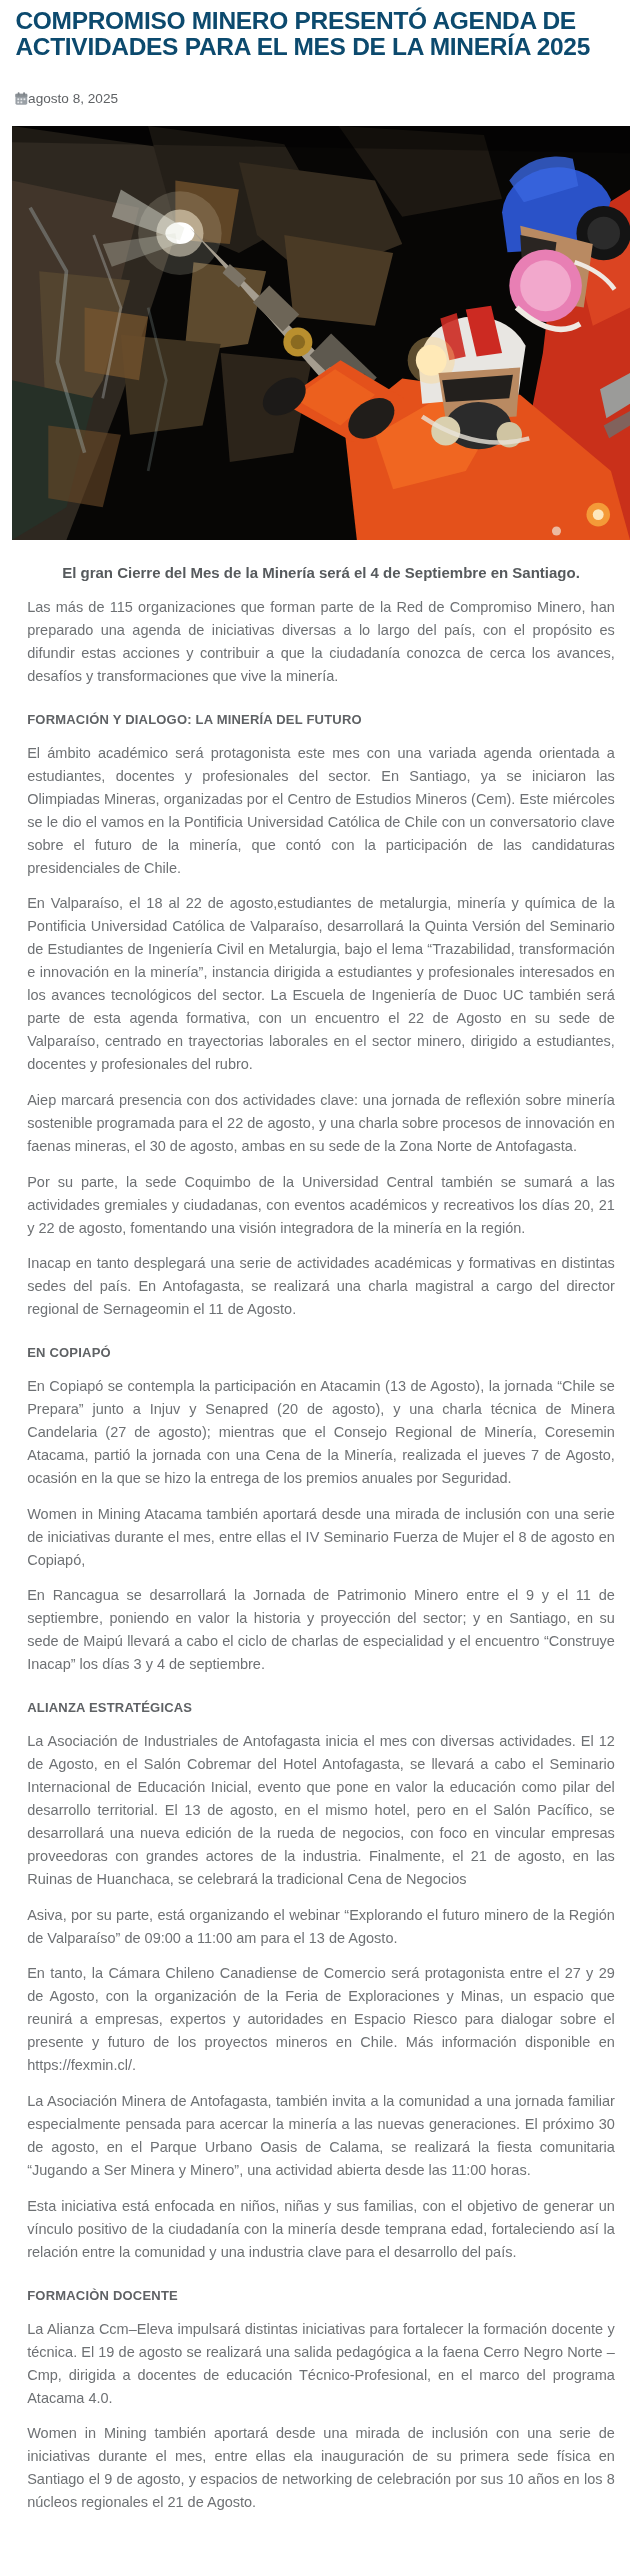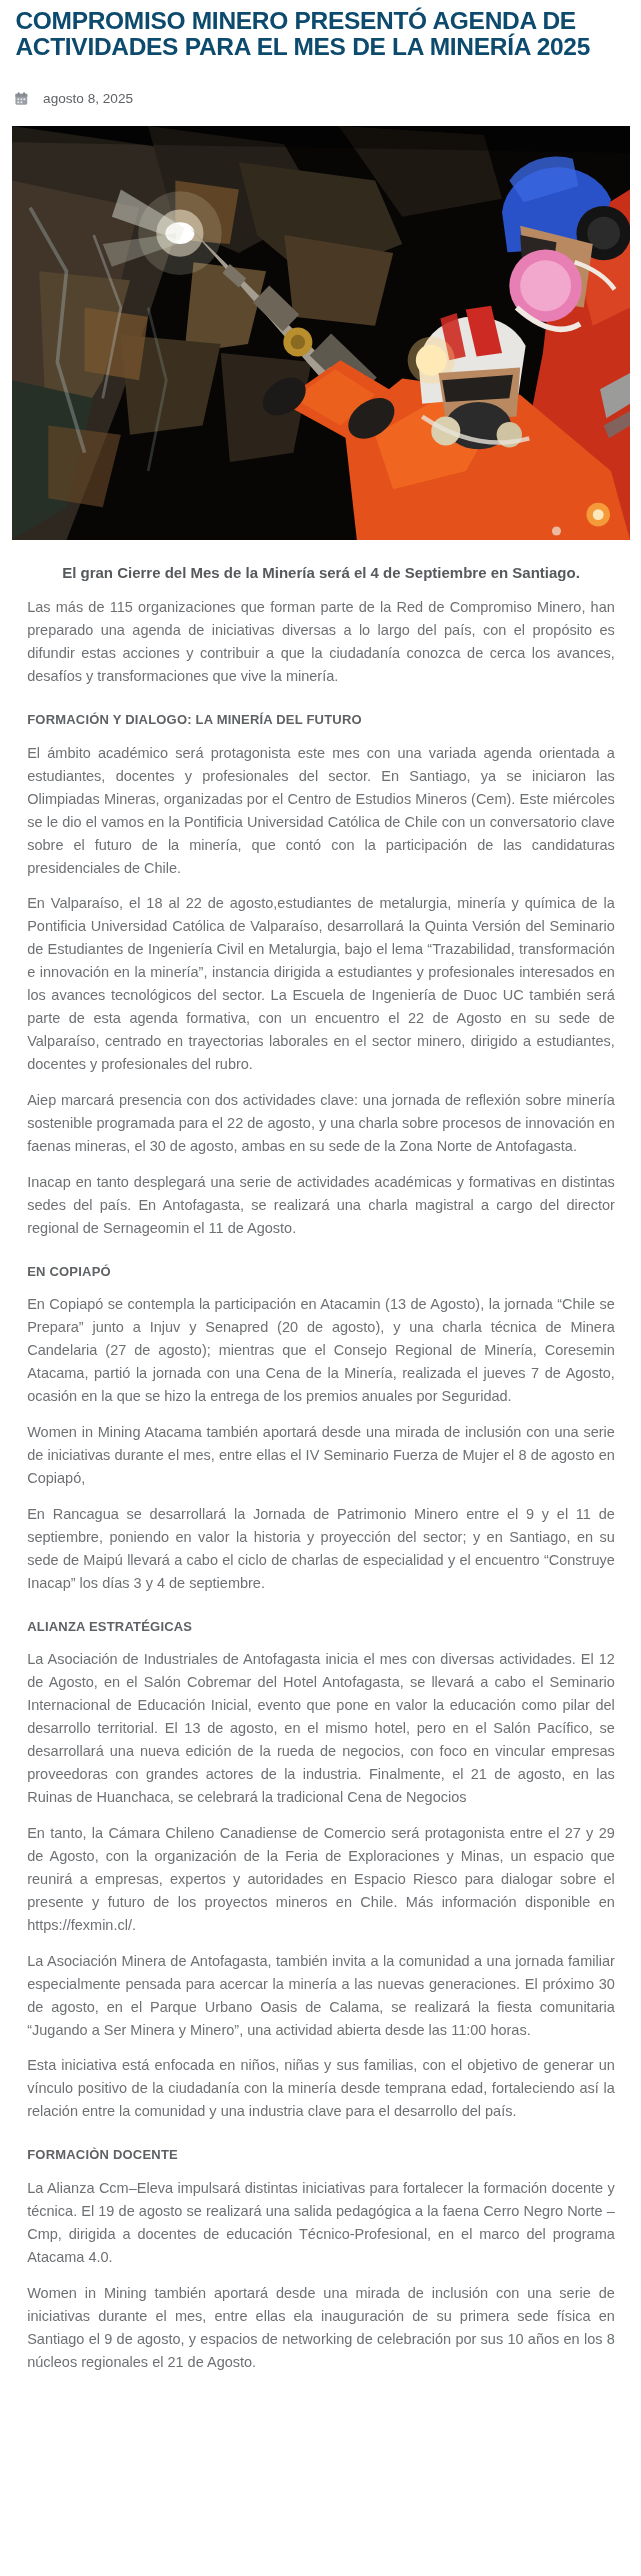--- a/index.html
+++ b/index.html
@@ -11,21 +11,21 @@
   .wrap{padding:0 11.8px;}
   h1.post-title{
     color:#0c4a6e;
     font-size:24.5px;
     line-height:26px;
     font-weight:700;
     letter-spacing:-0.3px;
     margin:8.2px 3.6px 0 3.6px;
   }
   .meta{
-    display:flex;align-items:center;gap:15px;
+    display:flex;align-items:center;gap:0;
     margin:31px 3.6px 0 3.6px;
     color:#5f6265;font-size:13.6px;
   }
   .cal-icon{display:inline-flex;}
   figure.hero{margin:20px 0 0 0;width:618px;height:414px;overflow:hidden;}
   figure.hero svg{display:block;}
   p.caption{
     font-weight:700;color:#565a5d;
     font-size:15px;line-height:20px;
     margin:23px 15.4px 0 15.4px;
@@ -159,27 +159,29 @@
   </figure>
 
   <p class="caption">El gran Cierre del Mes de la Minería será el 4 de Septiembre en Santiago.</p>
 
   <div class="blocks">
     <p>Las más de 115 organizaciones que forman parte de la Red de Compromiso Minero, han preparado una agenda de iniciativas diversas a lo largo del país, con el propósito es difundir estas acciones y contribuir a que la ciudadanía conozca de cerca los avances, desafíos y transformaciones que vive la minería.</p>
     <h3>FORMACIÓN Y DIALOGO: LA MINERÍA DEL FUTURO</h3>
     <p>El ámbito académico será protagonista este mes con una variada agenda orientada a estudiantes, docentes y profesionales del sector. En Santiago, ya se iniciaron las Olimpiadas Mineras, organizadas por el Centro de Estudios Mineros (Cem).  Este miércoles se le dio el vamos en la Pontificia Universidad Católica de Chile con un conversatorio clave sobre el futuro de la minería, que contó con la participación de las candidaturas presidenciales de Chile.</p>
     <p>En Valparaíso, el 18 al 22 de agosto,estudiantes de metalurgia, minería y química de la Pontificia Universidad Católica de Valparaíso, desarrollará la Quinta Versión del Seminario de Estudiantes de Ingeniería Civil en Metalurgia, bajo el lema “Trazabilidad, transformación e innovación en la minería”, instancia dirigida a estudiantes y profesionales interesados en los avances tecnológicos del sector. La Escuela de Ingeniería de Duoc UC también será parte de esta agenda formativa, con un encuentro el 22 de Agosto en su sede de Valparaíso, centrado en trayectorias laborales en el sector minero, dirigido a estudiantes, docentes y profesionales del rubro.</p>
     <p>Aiep marcará presencia con dos actividades clave: una jornada de reflexión sobre minería sostenible programada para el 22 de agosto, y una charla sobre procesos de innovación en faenas mineras, el 30 de agosto, ambas en su sede de la Zona Norte de Antofagasta.</p>
+    <p>Por su parte, la sede Coquimbo de la Universidad Central también se sumará a las actividades gremiales y ciudadanas, con eventos académicos y recreativos los días 20, 21 y 22 de agosto, fomentando una visión integradora de la minería en la región.</p>
     <p>Inacap en tanto desplegará una serie de actividades académicas y formativas en distintas sedes del país. En Antofagasta, se realizará una charla magistral a cargo del director regional de Sernageomin el 11 de Agosto.</p>
     <h3>EN COPIAPÓ</h3>
     <p>En Copiapó se contempla la participación en Atacamin (13 de Agosto), la jornada “Chile se Prepara” junto a Injuv y Senapred (20 de agosto), y una charla técnica de Minera Candelaria (27 de agosto); mientras que el Consejo Regional de Minería, Coresemin Atacama, partió la jornada con una Cena de la Minería, realizada el jueves 7 de Agosto, ocasión en la que se hizo la entrega de los premios anuales por Seguridad.</p>
     <p>Women in Mining Atacama también aportará desde una mirada de inclusión con una serie de iniciativas durante el mes, entre ellas el IV Seminario Fuerza de Mujer el 8 de agosto en Copiapó,</p>
     <p>En Rancagua se desarrollará la Jornada de Patrimonio Minero entre el 9 y el 11 de septiembre, poniendo en valor la historia y proyección del sector; y en Santiago, en su sede de Maipú llevará a cabo el ciclo de charlas de especialidad y el encuentro “Construye Inacap” los días 3 y 4 de septiembre.</p>
     <h3>ALIANZA ESTRATÉGICAS</h3>
     <p>La Asociación de Industriales de Antofagasta inicia el mes con diversas actividades. El 12 de Agosto, en el Salón Cobremar del Hotel Antofagasta, se llevará a cabo el Seminario Internacional de Educación Inicial, evento que pone en valor la educación como pilar del desarrollo territorial.  El 13 de agosto, en el mismo hotel, pero en el Salón Pacífico, se desarrollará una nueva edición de la rueda de negocios, con foco en vincular empresas proveedoras con grandes actores de la industria. Finalmente, el 21 de agosto, en las Ruinas de Huanchaca, se celebrará la tradicional Cena de Negocios</p>
+    <p>Asiva, por su parte, está organizando el webinar “Explorando el futuro minero de la Región de Valparaíso” de 09:00 a 11:00 am para el 13 de Agosto.</p>
     <p>En tanto, la Cámara Chileno Canadiense de Comercio será protagonista entre el 27 y 29 de Agosto, con la organización de la Feria de Exploraciones y Minas, un espacio que reunirá a empresas, expertos y autoridades en Espacio Riesco para dialogar sobre el presente y futuro de los proyectos mineros en Chile. Más información disponible en https://fexmin.cl/.</p>
     <p>La Asociación Minera de Antofagasta, también invita a la comunidad a una jornada familiar especialmente pensada para acercar la minería a las nuevas generaciones. El próximo 30 de agosto, en el Parque Urbano Oasis de Calama, se realizará la fiesta comunitaria “Jugando a Ser Minera y Minero”, una actividad abierta desde las 11:00 horas.</p>
     <p>Esta iniciativa está enfocada en niños, niñas y sus familias, con el objetivo de generar un vínculo positivo de la ciudadanía con la minería desde temprana edad, fortaleciendo así la relación entre la comunidad y una industria clave para el desarrollo del país.</p>
     <h3>FORMACIÒN DOCENTE</h3>
     <p>La Alianza Ccm–Eleva impulsará distintas iniciativas para fortalecer la formación docente y técnica. El 19 de agosto se realizará una salida pedagógica a la faena Cerro Negro Norte – Cmp, dirigida a docentes de educación Técnico-Profesional, en el marco del programa Atacama 4.0.</p>
     <p>Women in Mining también aportará desde una mirada de inclusión con una serie de iniciativas durante el mes, entre ellas ela inauguración de su primera sede física en Santiago el 9 de agosto, y espacios de networking de celebración por sus 10 años en los 8 núcleos regionales el 21 de Agosto.</p>
 
   </div>
 
 </article>

